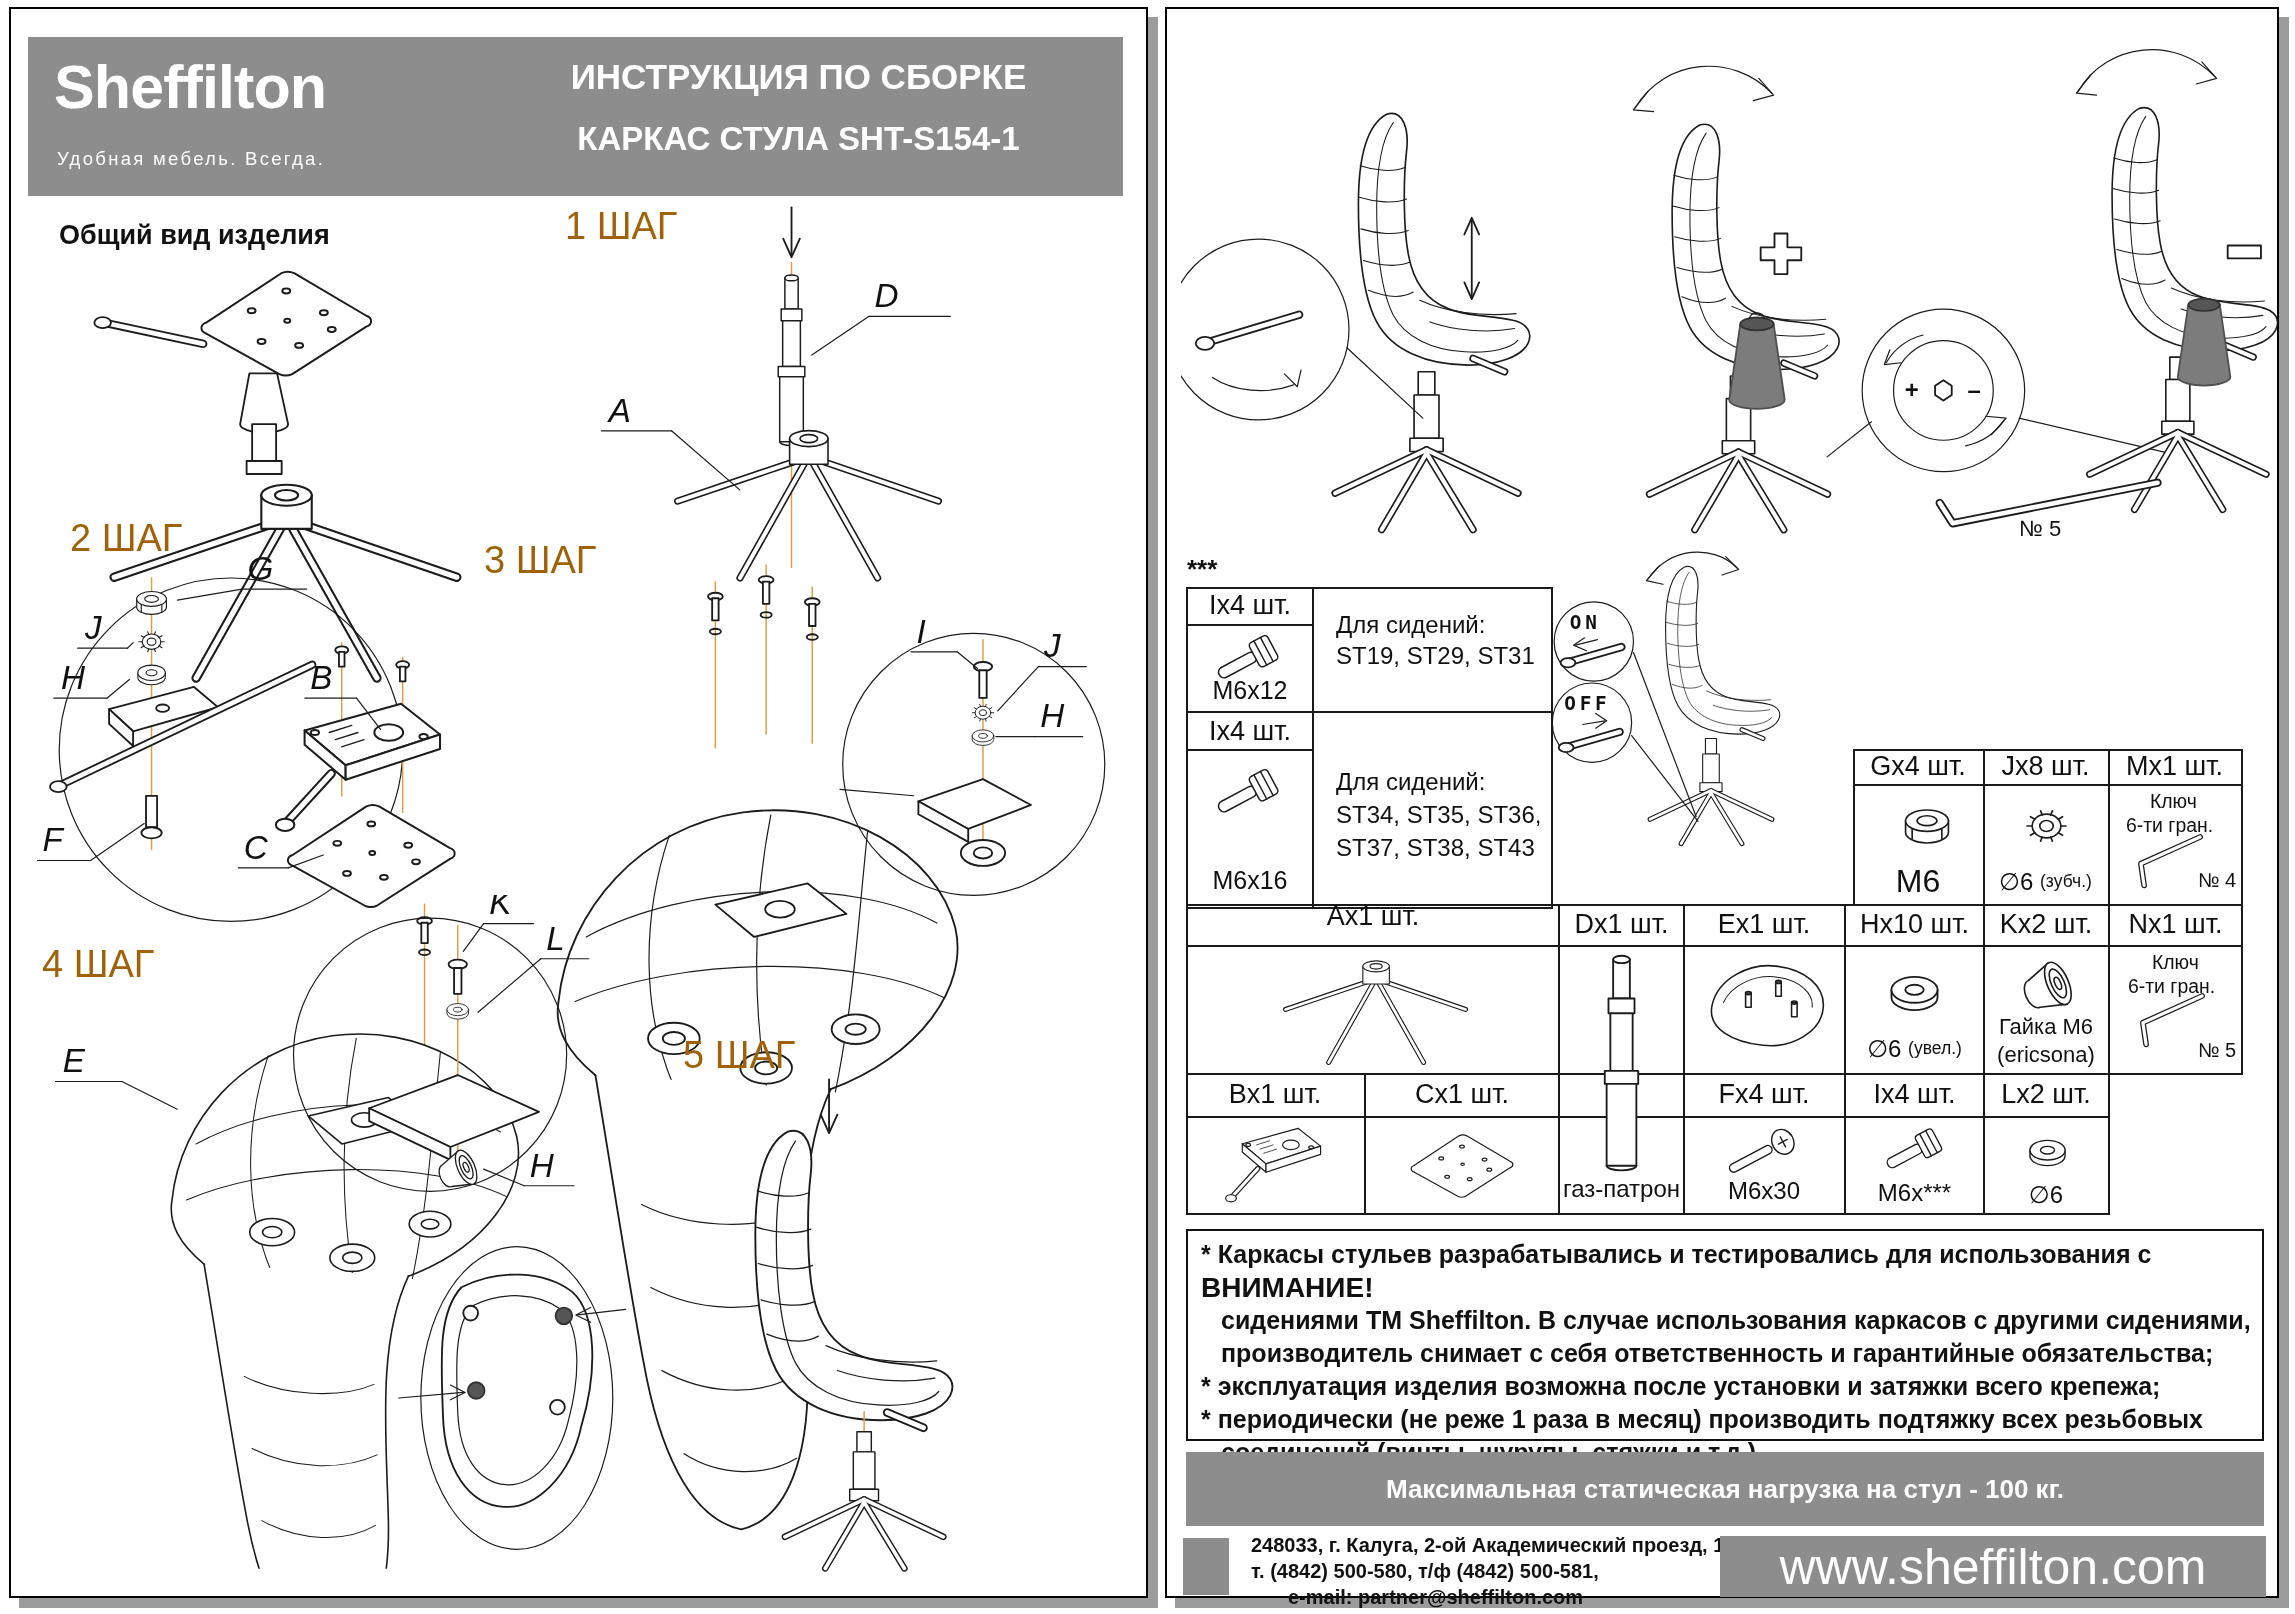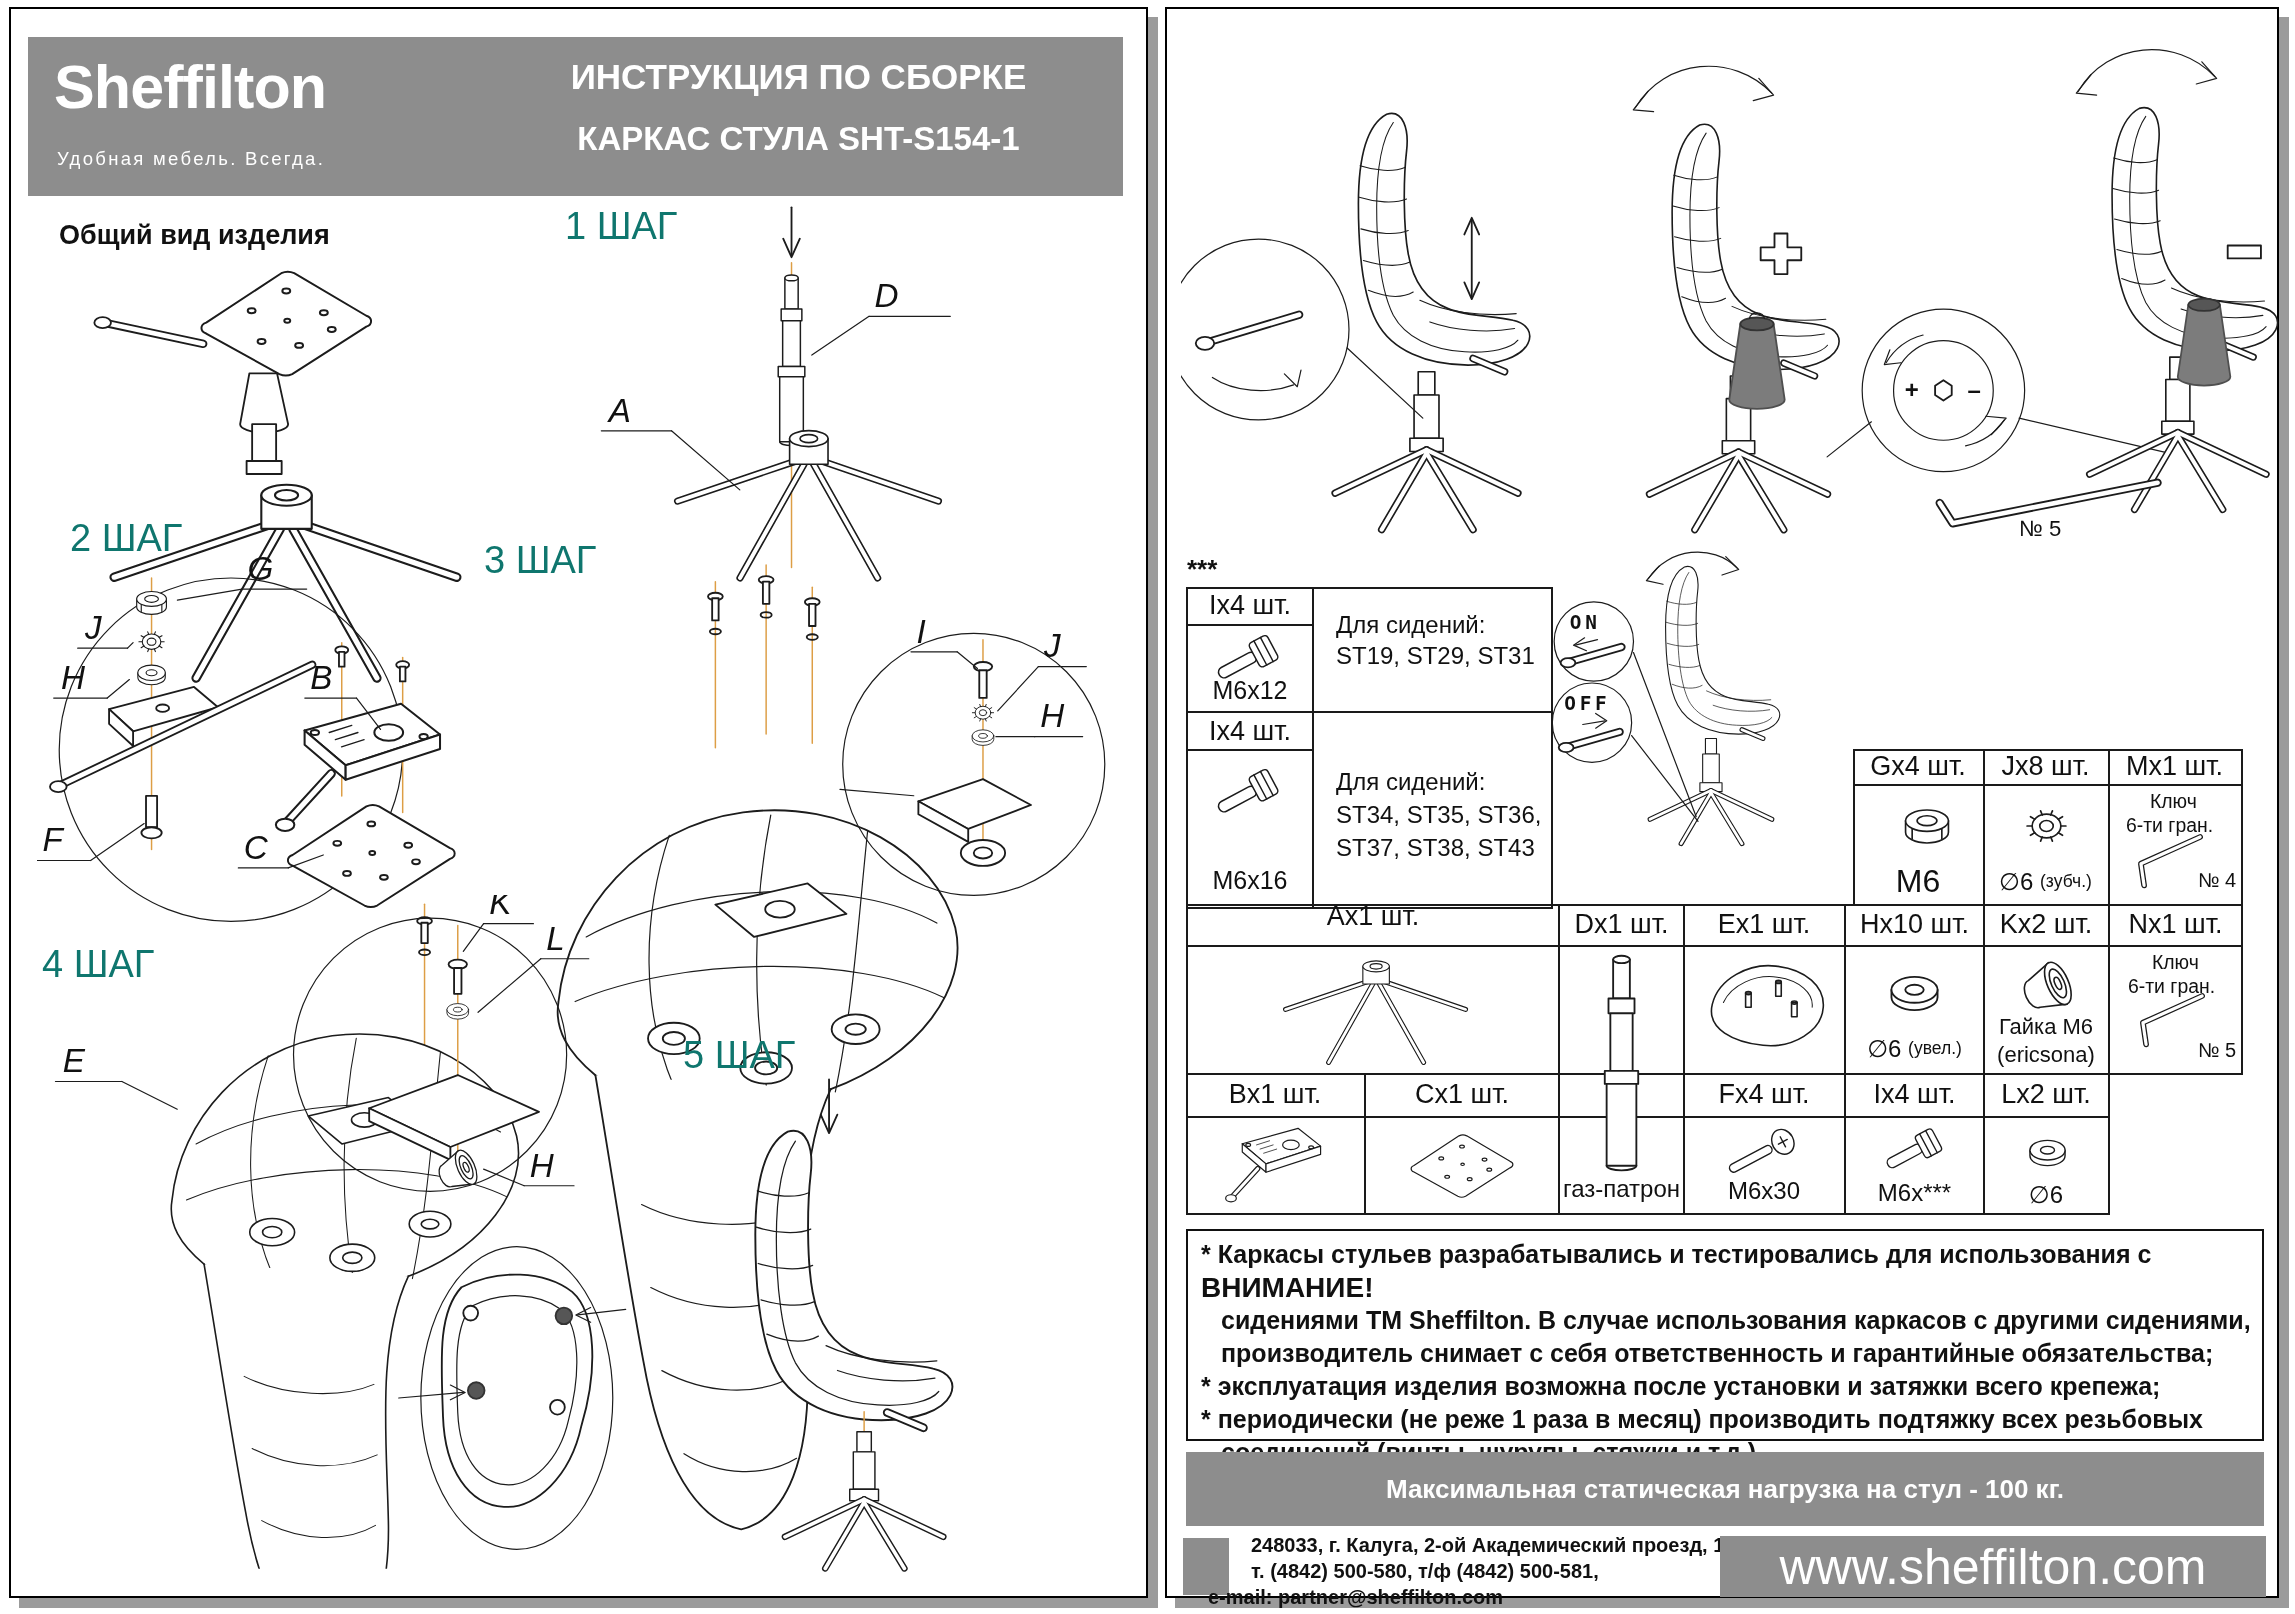--- a/index.html
+++ b/index.html
@@ -16,21 +16,21 @@
   .art .rodB{stroke:#1c1c1c;stroke-width:9;fill:none;}
   .art .rodW{stroke:#fff;stroke-width:5;fill:none;}
   .art .acc{stroke:#dd9e45;stroke-width:1.6;}
   .art .thin{stroke-width:1.3;}
   .art .dark{fill:#7c7c7c;stroke:#4f4f4f;}
   .art .dark2{fill:#565656;stroke:#333;}
   .art text{fill:#111;stroke:none;}
   .plab{font:italic 36px "Liberation Sans",sans-serif;}
   .onoff{font:bold 21px "DejaVu Sans Mono",monospace;letter-spacing:4px;}
   .cellhead{position:absolute;display:flex;align-items:center;justify-content:center;font-size:27px;color:#111;}
-  .steplab{font-size:38px;color:#0f766e;}
+  .steplab{font-size:38px;color:#a16207;}
   .wline{font-size:25px;font-weight:600;color:#111;line-height:33px;white-space:nowrap;}
 </style>
 </head>
 <body>
 
 <svg class="art" width="0" height="0" style="position:absolute" aria-hidden="true">
 <defs>
 <symbol id="sym-shell" viewBox="0 0 280 340">
   <path class="fw" d="M92,12 C66,26 58,70 58,120 C58,180 64,232 80,262 C98,296 140,314 190,314 C226,314 254,304 262,288 C268,276 262,264 244,260 C220,254 190,256 166,246 C140,236 124,214 118,180 C112,148 112,90 116,56 C119,30 112,6 92,12 Z"></path>
   <path class="thin" d="M100,22 C86,42 80,80 80,124 C80,176 86,226 100,254 C114,280 146,296 186,298 C218,300 242,294 250,284"></path>
@@ -689,17 +689,17 @@
   <div class="wline" style="padding-left:20px;">соединений (винты, шурупы, стяжки и т.д.).</div>
 </div>
 
 <div class="graybox" style="left:1186px;top:1452px;width:1078px;height:74px;display:flex;align-items:center;justify-content:center;">
   <span style="color:#fff;font-size:26px;font-weight:bold;">Максимальная статическая нагрузка на стул - 100 кг.</span>
 </div>
 
 <div class="graybox" style="left:1183px;top:1538px;width:46px;height:57px;"></div>
 <div class="t" style="left:1251px;top:1534px;font-size:20px;font-weight:700;">248033, г. Калуга, 2-ой Академический проезд, 13,</div>
 <div class="t" style="left:1251px;top:1560px;font-size:20px;font-weight:700;">т. (4842) 500-580, т/ф (4842) 500-581,</div>
-<div class="t" style="left:1208px;top:1586px;font-size:20px;font-weight:700;">e-mail: partner@sheffilton.com</div>
+<div class="t" style="left:1288px;top:1586px;font-size:20px;font-weight:700;">e-mail: partner@sheffilton.com</div>
 <div class="graybox" style="left:1720px;top:1536px;width:546px;height:61px;display:flex;align-items:center;justify-content:center;">
   <span style="color:#fff;font-size:50px;">www.sheffilton.com</span>
 </div>
 
 
 </body></html>

